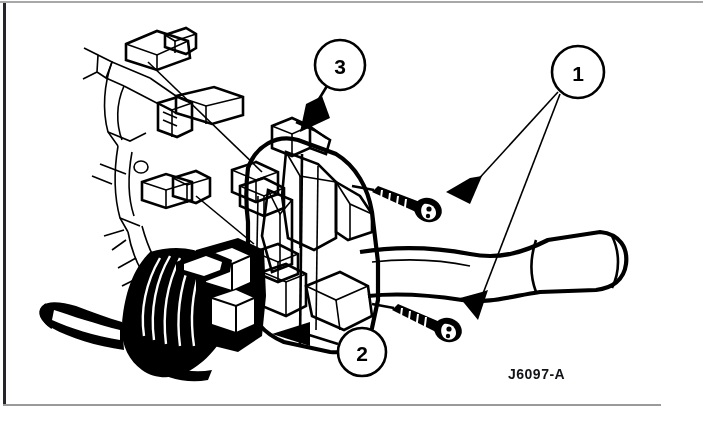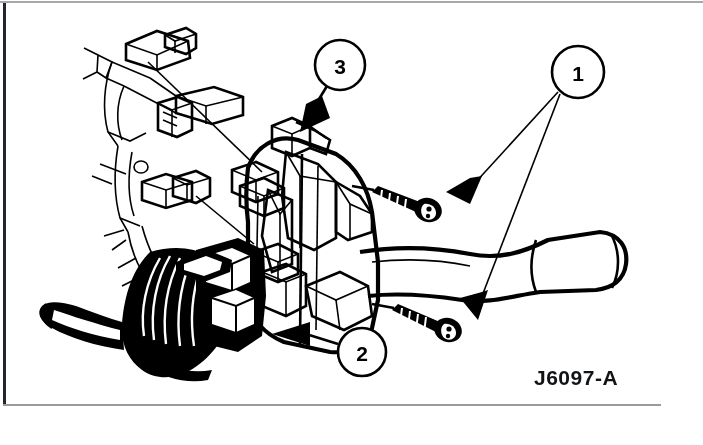--- a/index.html
+++ b/index.html
@@ -34,24 +34,24 @@
     left: 3px; top: 404px;
     width: 658px; height: 2px;
     background: #9a9a9a;
   }
   #figure-svg {
     position: absolute;
     left: 0; top: 0;
   }
   .fig-label {
     position: absolute;
-    left: 534px;
+    left: 508px;
     top: 366px;
     font-family: "Liberation Sans", sans-serif;
-    font-size: 21px;
+    font-size: 14px;
     font-weight: bold;
     letter-spacing: 0.5px;
     color: #111316;
     white-space: nowrap;
   }
   .callout-num {
     font-family: "Liberation Sans", sans-serif;
     font-weight: bold;
     font-size: 21px;
     fill: #000000;

